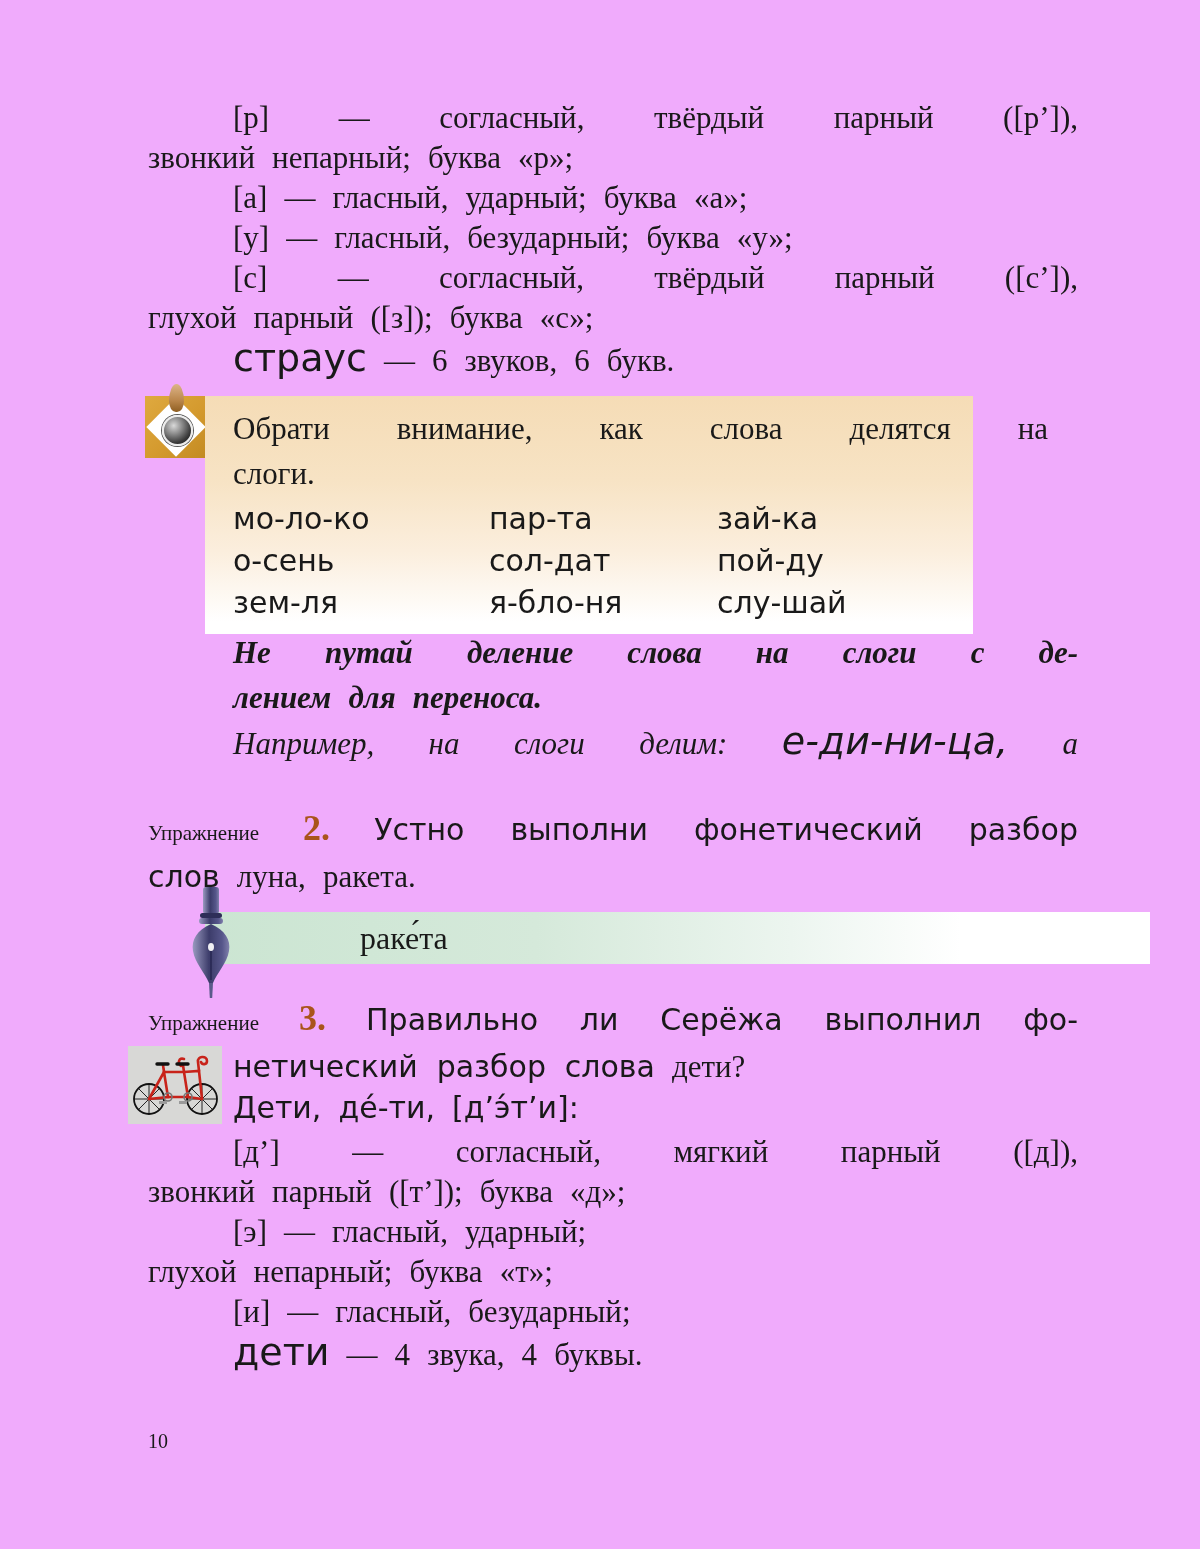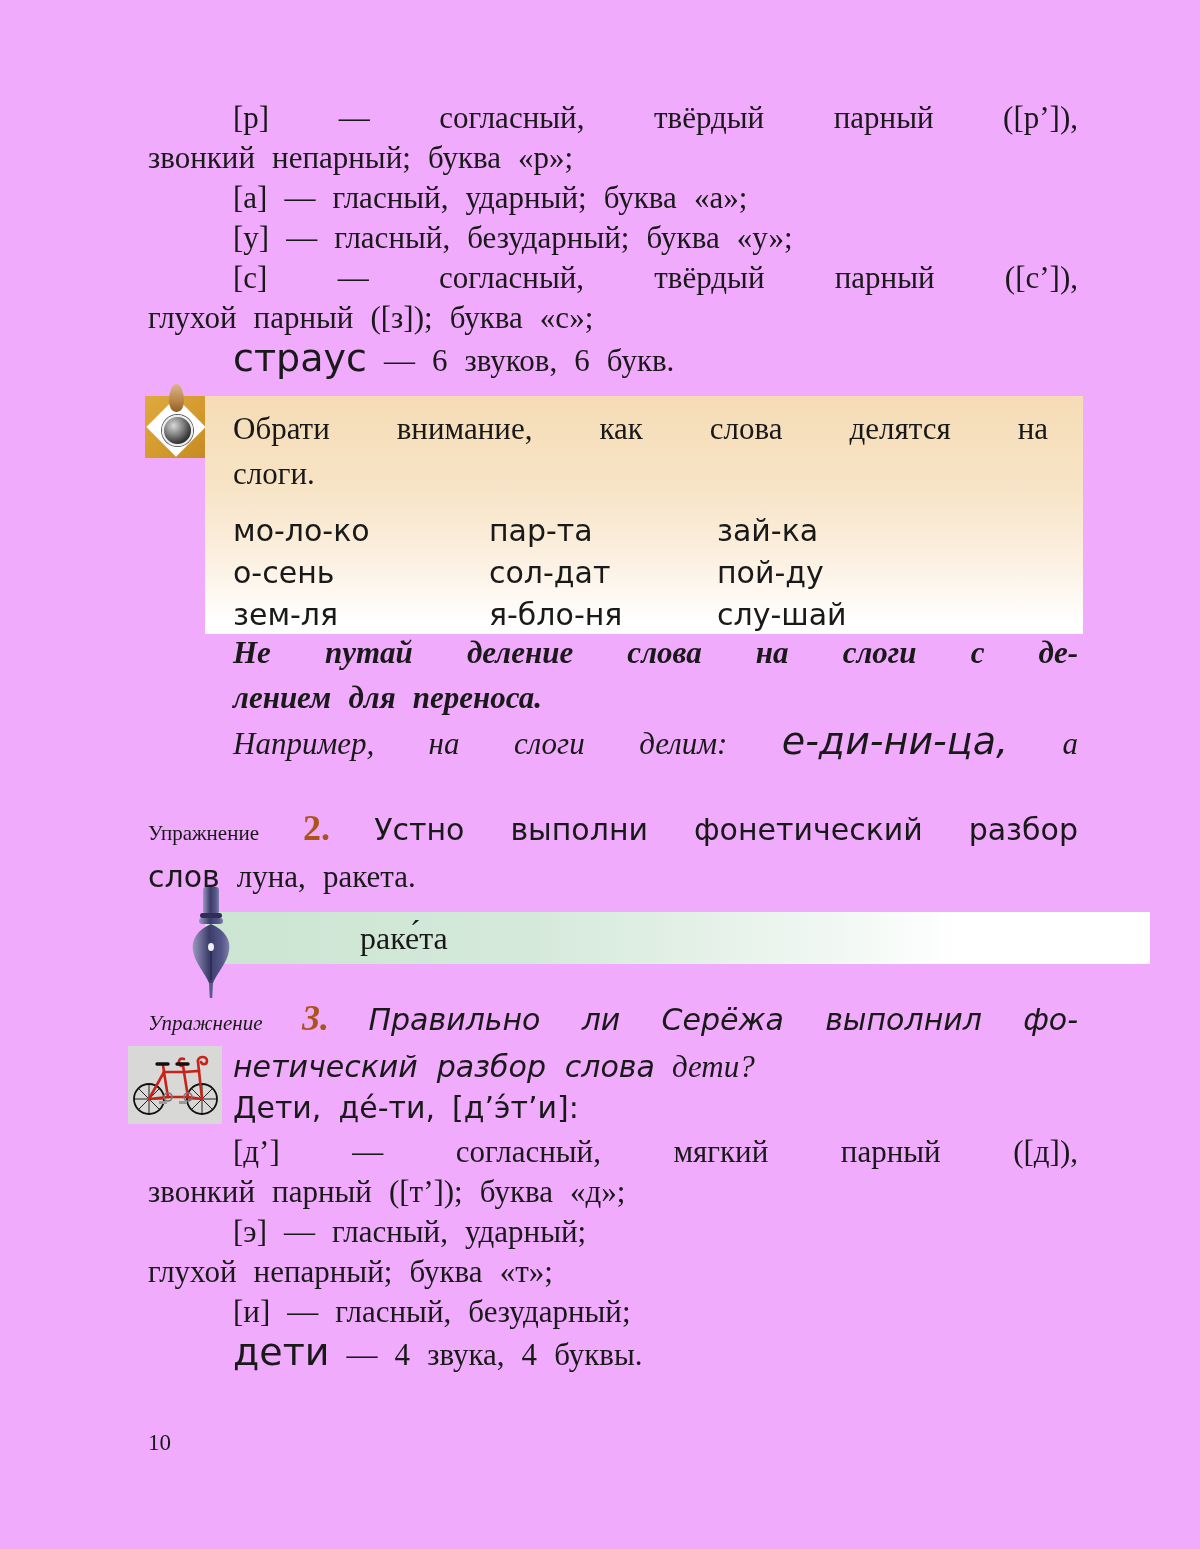--- a/index.html
+++ b/index.html
@@ -8,25 +8,25 @@
   .sans{font-family:"DejaVu Sans",sans-serif;font-size:38px;}
   .ln{font-size:31px;line-height:40px;word-spacing:0.30em;white-space:normal;}
   .jl{text-align:justify;text-align-last:justify;}
   .ind{padding-left:85px;}
   .bold{font-weight:bold;}
 
   
   .top-block{position:absolute;left:148px;top:98px;width:930px;}
 
   
-  .attn-box{position:absolute;left:205px;top:396px;width:878px;height:238px;box-sizing:border-box;
+  .attn-box{position:absolute;left:205px;top:396px;width:768px;height:238px;box-sizing:border-box;
             padding:10px 0 0 28px;
             background:linear-gradient(180deg,#f5dcb6 0%,#f7e3c4 35%,#fbeedd 65%,#ffffff 95%);}
   .attn-box .ln{line-height:45px;width:815px;}
-  .syl-table{display:grid;grid-template-columns:256px 228px auto;margin-top:14px;
+  .syl-table{display:grid;grid-template-columns:256px 228px auto;margin-top:2px;
              font-family:"DejaVu Sans",sans-serif;font-size:30px;line-height:42px;}
   
   .attn-icon{position:absolute;left:145px;top:391px;width:64px;height:68px;}
   .attn-icon .sq{position:absolute;left:0;top:5px;width:62px;height:62px;
                  background:linear-gradient(135deg,#dfa93f 0%,#d49a2e 55%,#c28a22 100%);}
   .attn-icon .diamond{position:absolute;left:10px;top:15px;width:42px;height:42px;background:#ffffff;
                  transform:rotate(45deg);}
   .attn-icon .drop{position:absolute;left:24px;top:-7px;width:15px;height:28px;
                  background:linear-gradient(180deg,#dcb488 0%,#b9854a 60%,#8f5f22 100%);
                  border-radius:50% 50% 46% 46%/62% 62% 38% 38%;}
@@ -35,42 +35,42 @@
                  border:2px solid #ececec;box-shadow:0 0 0 1px #5a5a5a;}
 
   
   .note-block{position:absolute;left:233px;top:630px;width:845px;}
   .note-block .ln{line-height:45px;font-style:italic;}
   .note-block .ex-ln{line-height:42px;}
 
   
   .ex-block{position:absolute;left:148px;width:930px;}
   #ex2{top:806px;}
-  #ex3{top:996px;font-style:italic;}
+  #ex3{top:996px;}
   .ex-block .ln{line-height:44px;}
   .ex-label{font-size:21px;font-family:"Liberation Serif",serif;}
   .ex-num{font-size:36px;font-weight:bold;color:#a9541b;font-family:"Liberation Serif",serif;}
   .task{font-family:"DejaVu Sans",sans-serif;font-size:30px;}
 
   
   .green-bar{position:absolute;left:205px;top:912px;width:945px;height:52px;box-sizing:border-box;
              background:linear-gradient(90deg,#cbe5d2 0%,#d5e9da 35%,#ecf5ef 62%,#ffffff 80%,#ffffff 100%);
              display:flex;align-items:center;padding-left:155px;}
   .green-bar span{font-size:32px;font-family:"Liberation Serif",serif;text-align:right;}
 
   .pen-icon{position:absolute;left:186px;top:886px;width:50px;height:114px;}
 
   .bike-icon{position:absolute;left:128px;top:1046px;width:94px;height:78px;}
 
   
   .deti-line{position:absolute;left:233px;top:1088px;width:845px;
              font-family:"DejaVu Sans",sans-serif;font-size:30px;line-height:40px;word-spacing:0.25em;}
   .answers{position:absolute;left:148px;top:1132px;width:930px;}
 
-  .page-num{position:absolute;left:148px;top:1430px;font-size:23px;font-family:"Liberation Serif",serif;}
+  .page-num{position:absolute;left:148px;top:1430px;font-size:20px;font-family:"Liberation Serif",serif;}
 </style>
 </head>
 <body>
 
 <div class="page">
 
   <section class="top-block">
     <div class="ln jl ind"><span>[р] — согласный, твёрдый парный ([р’]),</span></div>
     <div class="ln">звонкий непарный; буква «р»;</div>
     <div class="ln ind">[а] — гласный, ударный; буква «а»;</div>

